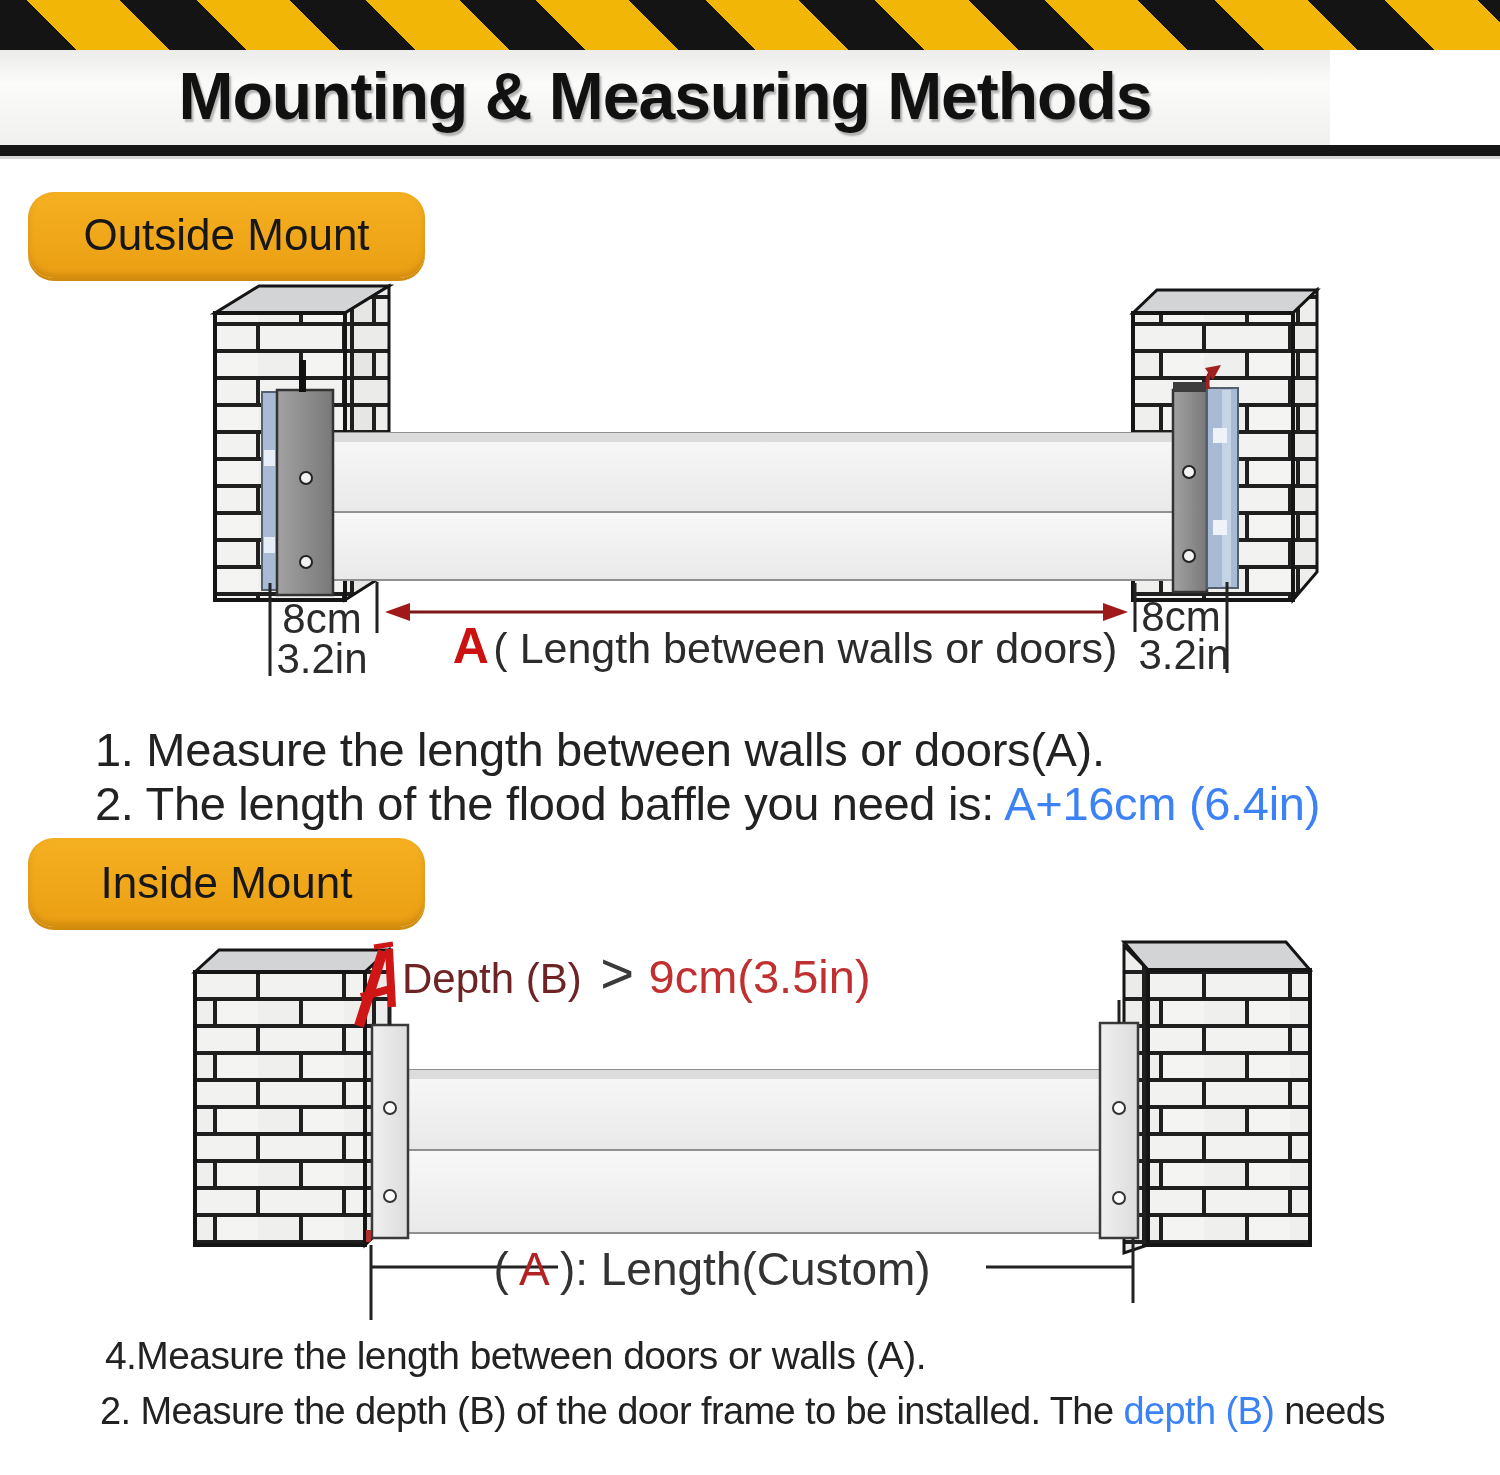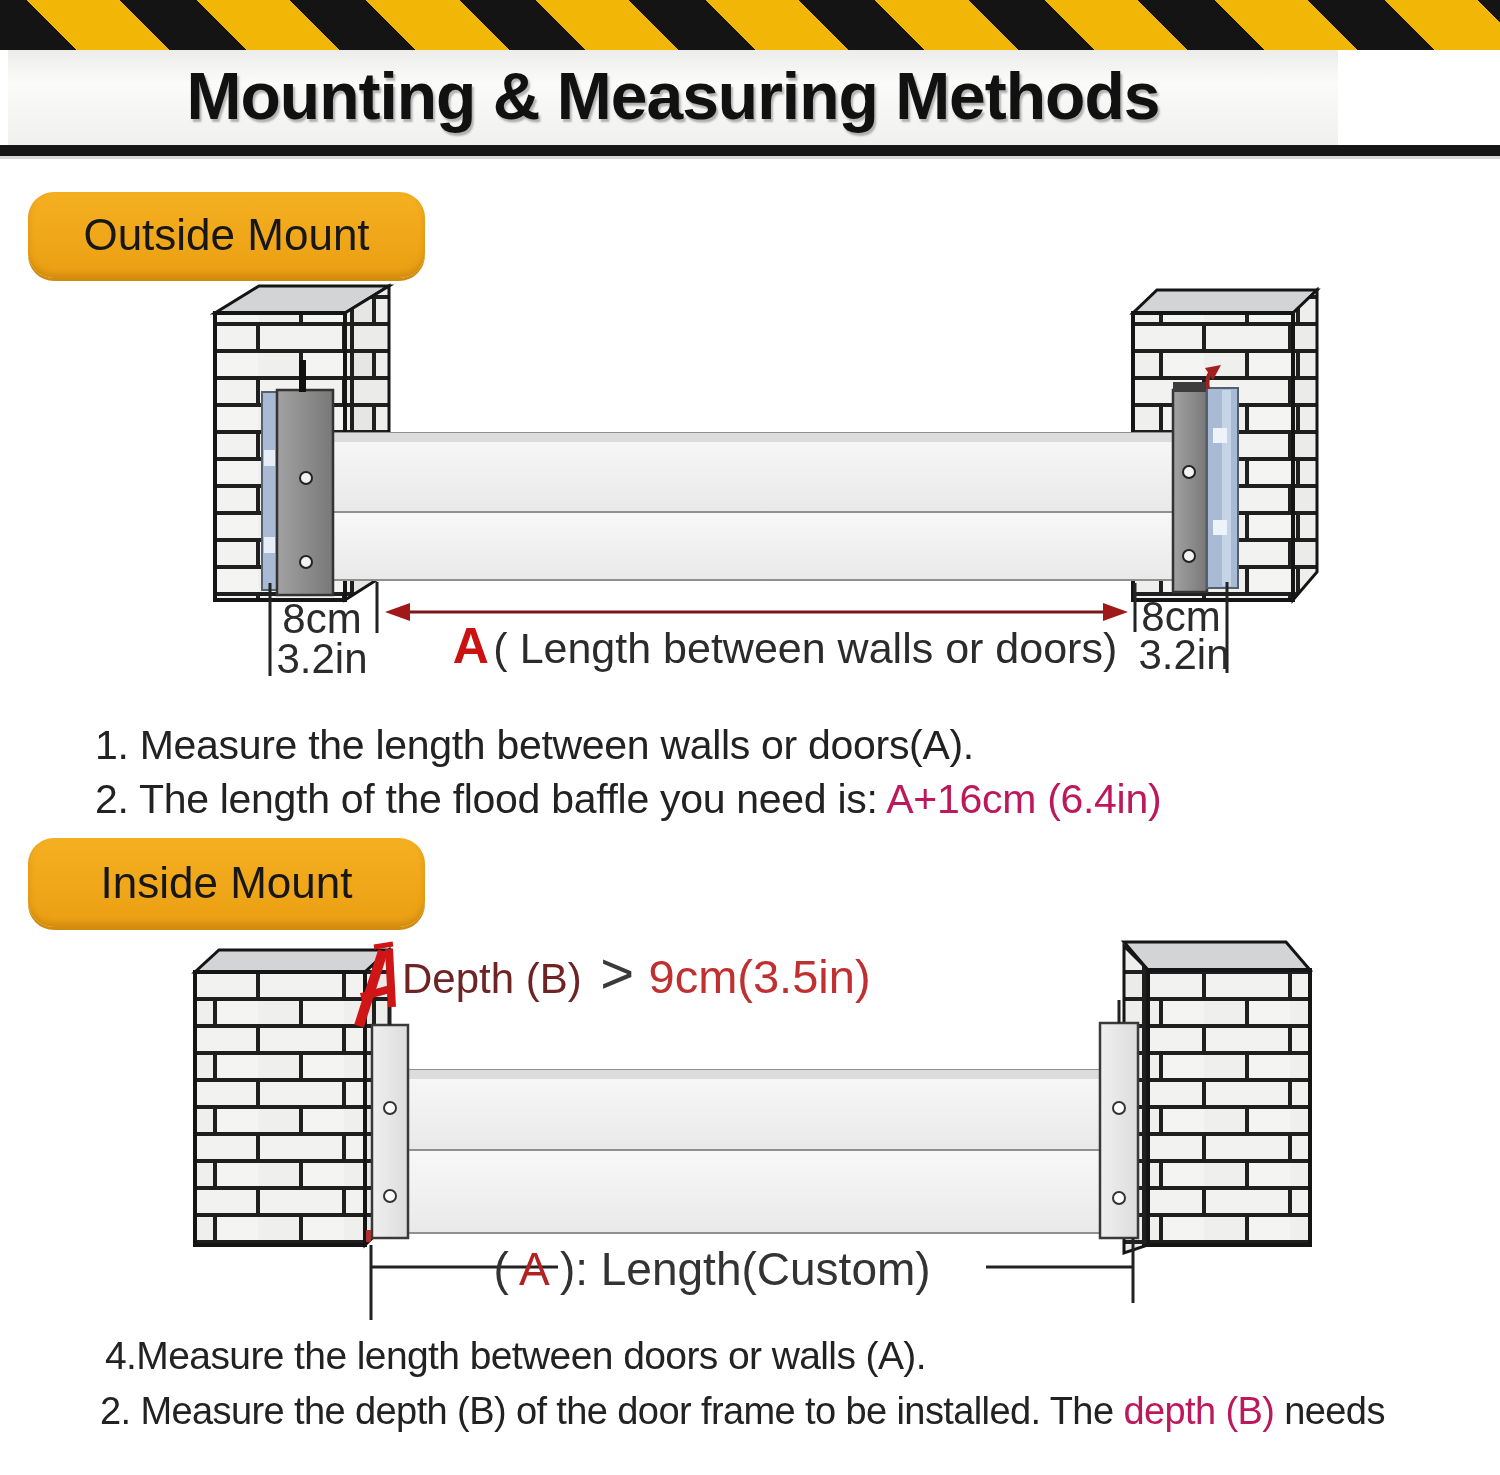--- a/index.html
+++ b/index.html
@@ -1,43 +1,43 @@
 <!DOCTYPE html>
 <html><head>
 <meta charset="utf-8">
 <style>
   html,body{margin:0;padding:0;background:#ffffff;}
   .canvas{position:relative;width:1500px;height:1475px;background:#ffffff;overflow:hidden;
           font-family:"Liberation Sans",sans-serif;}
   
   .tape{position:absolute;left:0;top:0;width:1500px;height:50px;
         background:repeating-linear-gradient(45deg,#141414 0 54px,#f2b606 54px 120px);}
-  .titleband{position:absolute;left:8px;top:50px;width:1330px;height:95px;
+  .titleband{position:absolute;left:0;top:50px;width:1330px;height:95px;
         background:linear-gradient(180deg,#ececea, #fbfbfa 35%, #f0f0ee);}
   .title{position:absolute;left:0;top:8px;width:100%;text-align:center;
         font-size:66px;font-weight:bold;letter-spacing:-1px;color:#111;
         text-shadow:2px 3px 2px rgba(120,120,120,.55);}
   .divider{position:absolute;left:0;top:145px;width:1500px;height:11px;background:#161616;
         border-bottom:3px solid #d8d8d6;}
   
   .badge{position:absolute;left:28px;width:397px;height:86px;border-radius:26px;
         background:linear-gradient(180deg,#f5b021,#eb9f13);
         box-shadow:0 3px 0 #d18c0e, inset 0 -4px 6px rgba(160,100,0,.35);
         display:flex;align-items:center;justify-content:center;
         font-size:44px;color:#171717;}
   .badge.b1{top:192px;}
   .badge.b2{top:838px;height:89px;}
   
   svg{position:absolute;left:0;display:block;}
   svg text{font-family:"Liberation Sans",sans-serif;}
   
   .step{position:absolute;color:#222;white-space:nowrap;}
-  .s-out{font-size:41px;letter-spacing:-0.3px;}
+  .s-out{font-size:47px;letter-spacing:-0.3px;}
   .s-in{font-size:38px;letter-spacing:-0.6px;}
-  .red{color:#be185d;}
+  .red{color:#3b82f6;}
 </style>
 </head>
 <body>
 
 <div class="canvas">
 
   <div class="tape"></div>
   <div class="titleband">
     <div class="title">Mounting &amp; Measuring Methods</div>
   </div>

